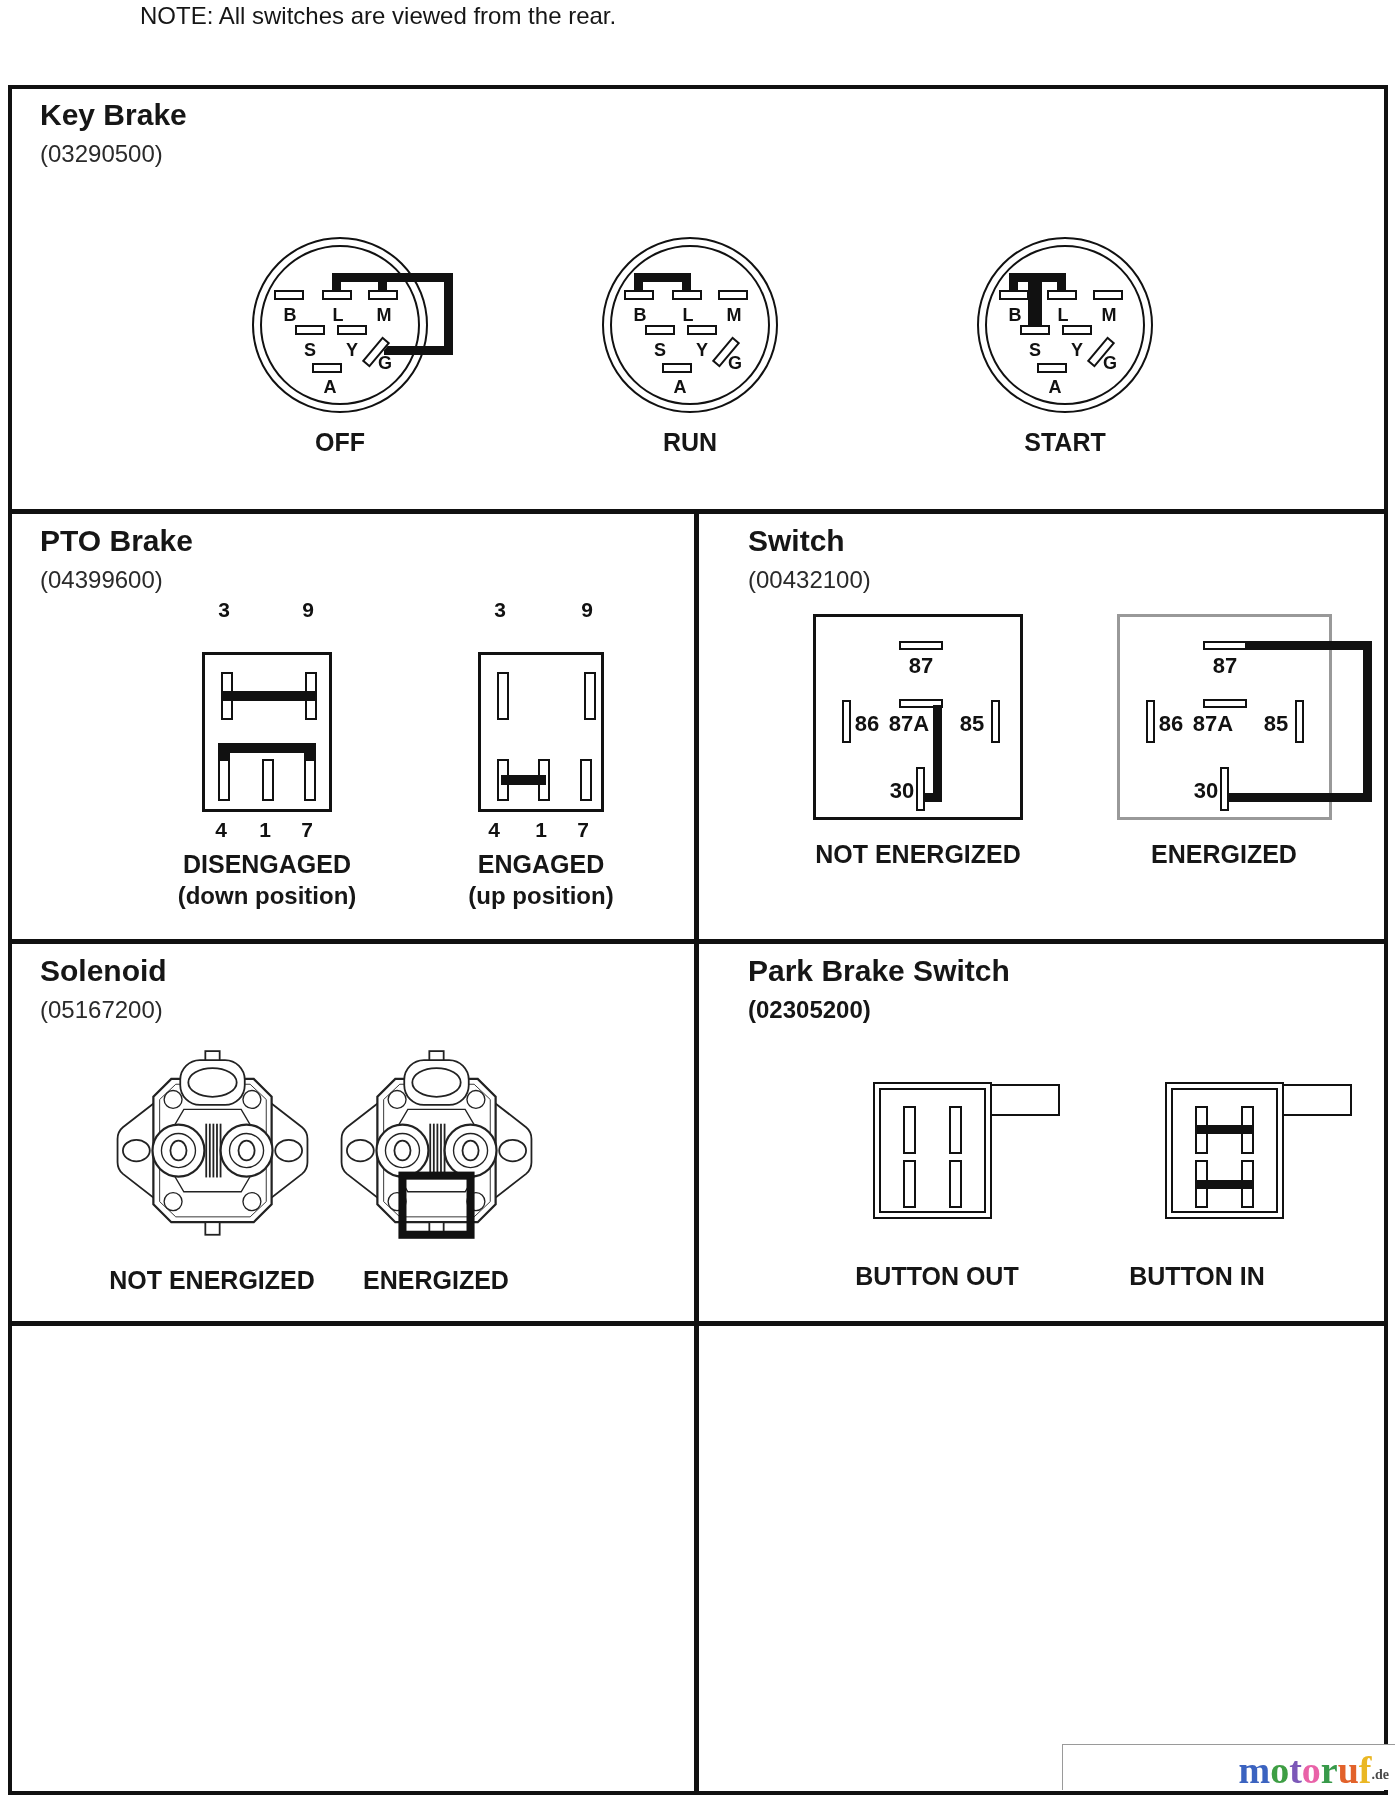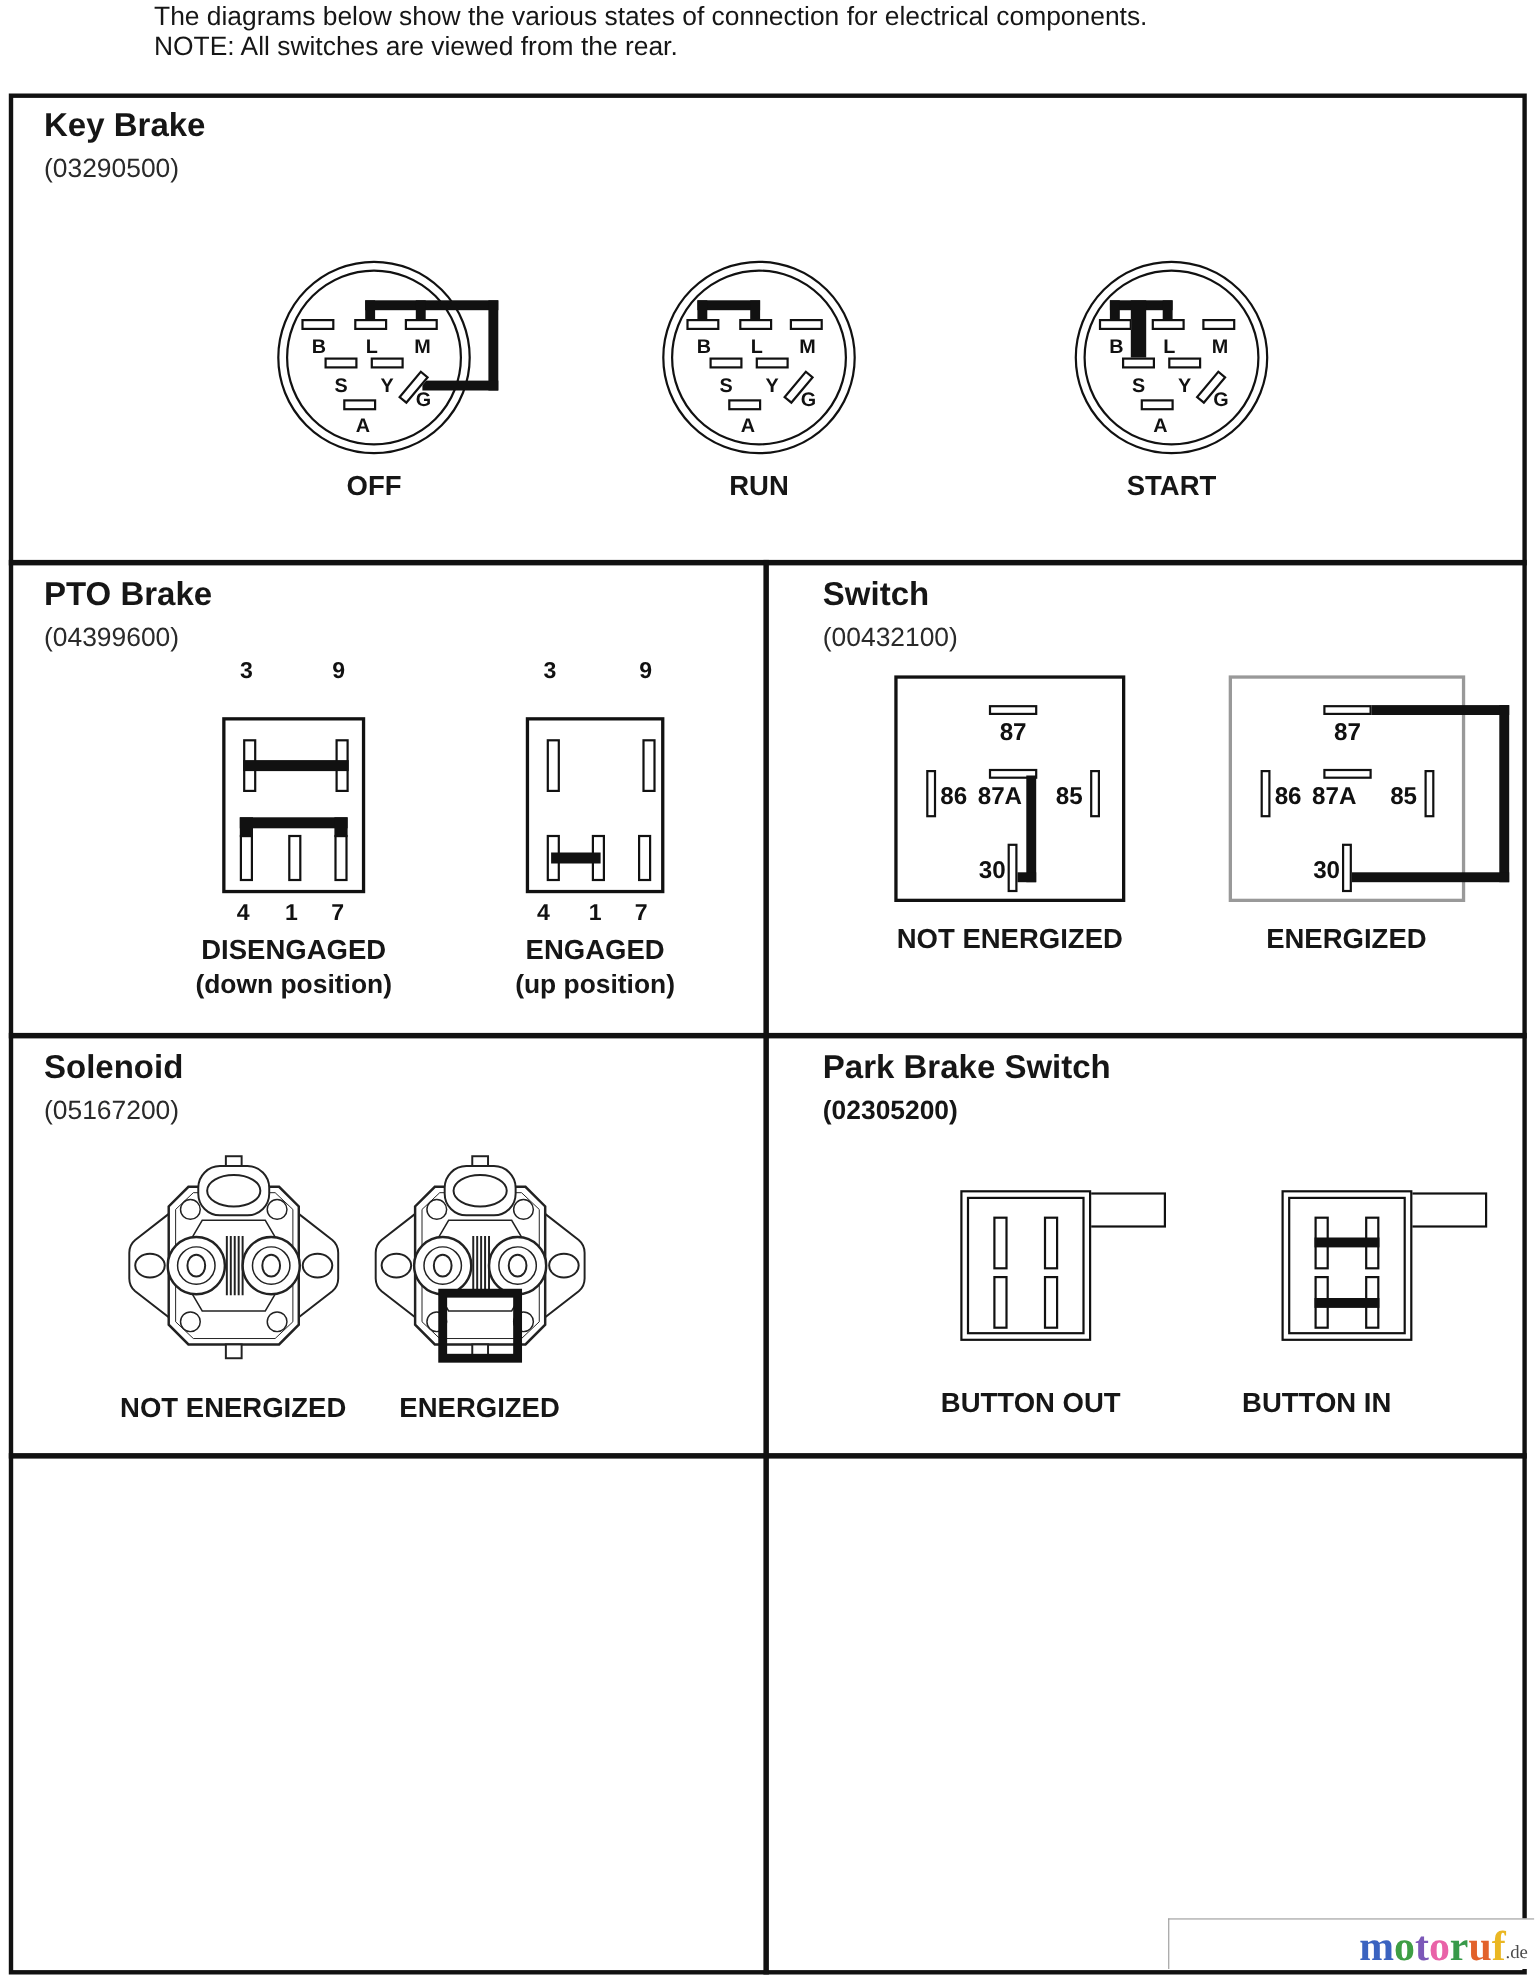--- a/index.html
+++ b/index.html
@@ -31,29 +31,28 @@
   .hbarw{position:absolute;background:#fff;border:2px solid #111;box-sizing:border-box;}
   .blk{position:absolute;background:#111;}
   .pnum{position:absolute;width:28px;text-align:center;font-size:21px;font-weight:700;}
   .rlbl{position:absolute;text-align:center;font-size:22px;font-weight:700;}
   .sub{position:absolute;width:250px;text-align:center;font-size:24px;font-weight:700;color:#161616;}
   
   .wm{position:absolute;left:1062px;top:1744px;width:333px;height:46px;background:#fff;
       border-left:1px solid #9a9a9a;border-top:1px solid #9a9a9a;z-index:10;
       display:flex;align-items:flex-end;justify-content:flex-end;padding-right:6px;box-sizing:border-box;}
   .wm .lg{font-family:"Liberation Serif",serif;font-weight:700;font-size:38px;line-height:40px;}
-  .wm .de{font-family:"Liberation Serif",serif;font-weight:400;font-size:17px;line-height:30px;color:#4a4a4a;}
+  .wm .de{font-family:"Liberation Serif",serif;font-weight:700;font-size:14px;line-height:30px;color:#4a4a4a;}
 </style>
 </head>
 <body>
 
 <div class="page">
 
   <div class="hdr">
-    <div>The diagrams below show the various states of connection for electrical components.</div>
     <div>NOTE:  All switches are viewed from the rear.</div>
   </div>
 
   <div class="frame"></div>
   <div class="hline" style="top:509px"></div>
   <div class="hline" style="top:939px"></div>
   <div class="hline" style="top:1321px"></div>
   <div class="vline"></div>
 
   <div class="stitle" style="left:40px;top:98px">Key Brake</div>

